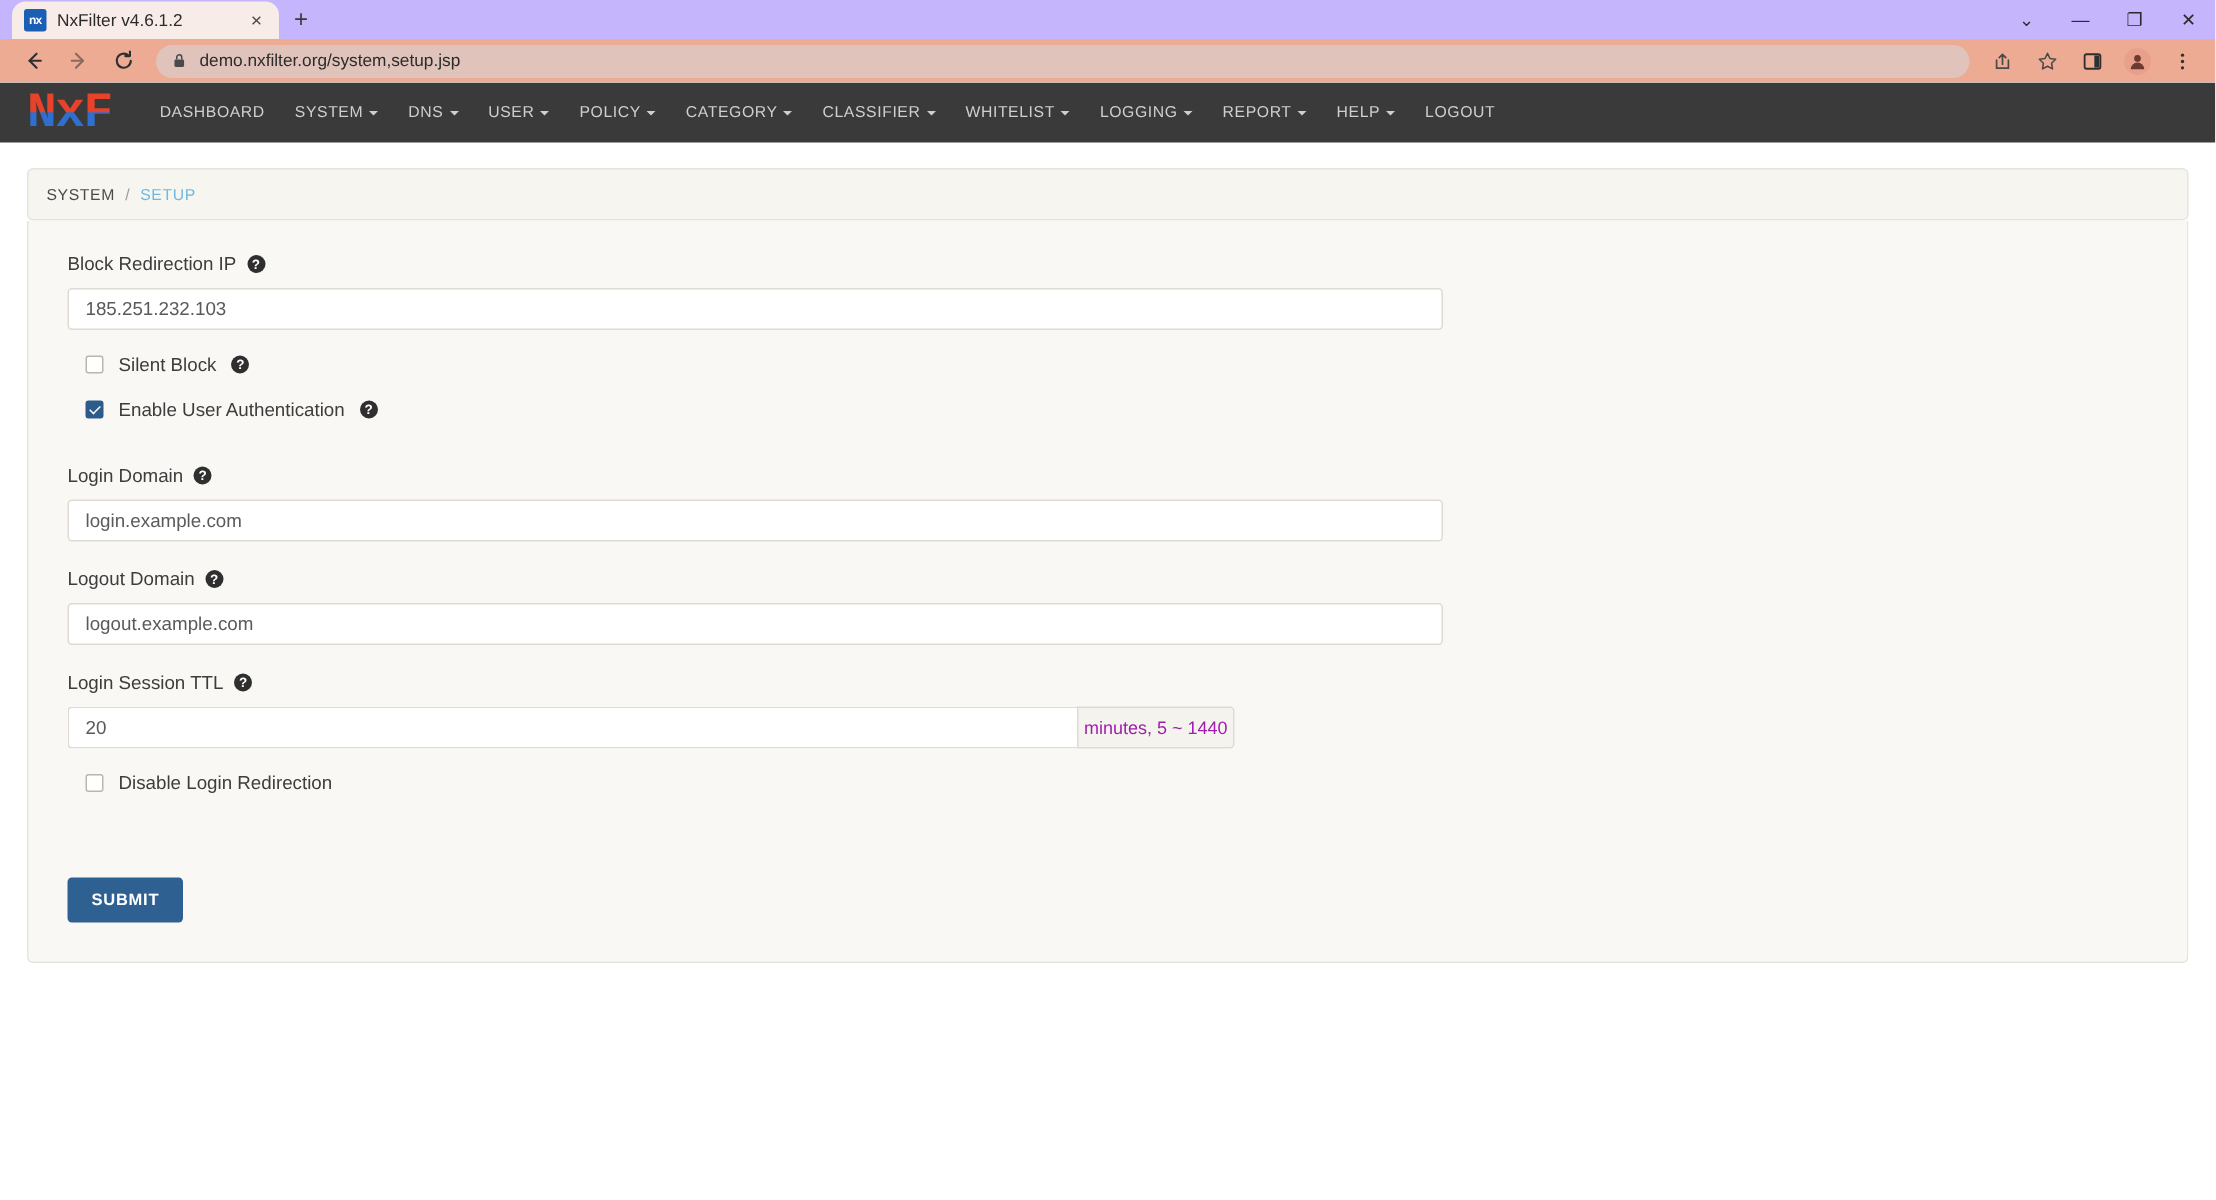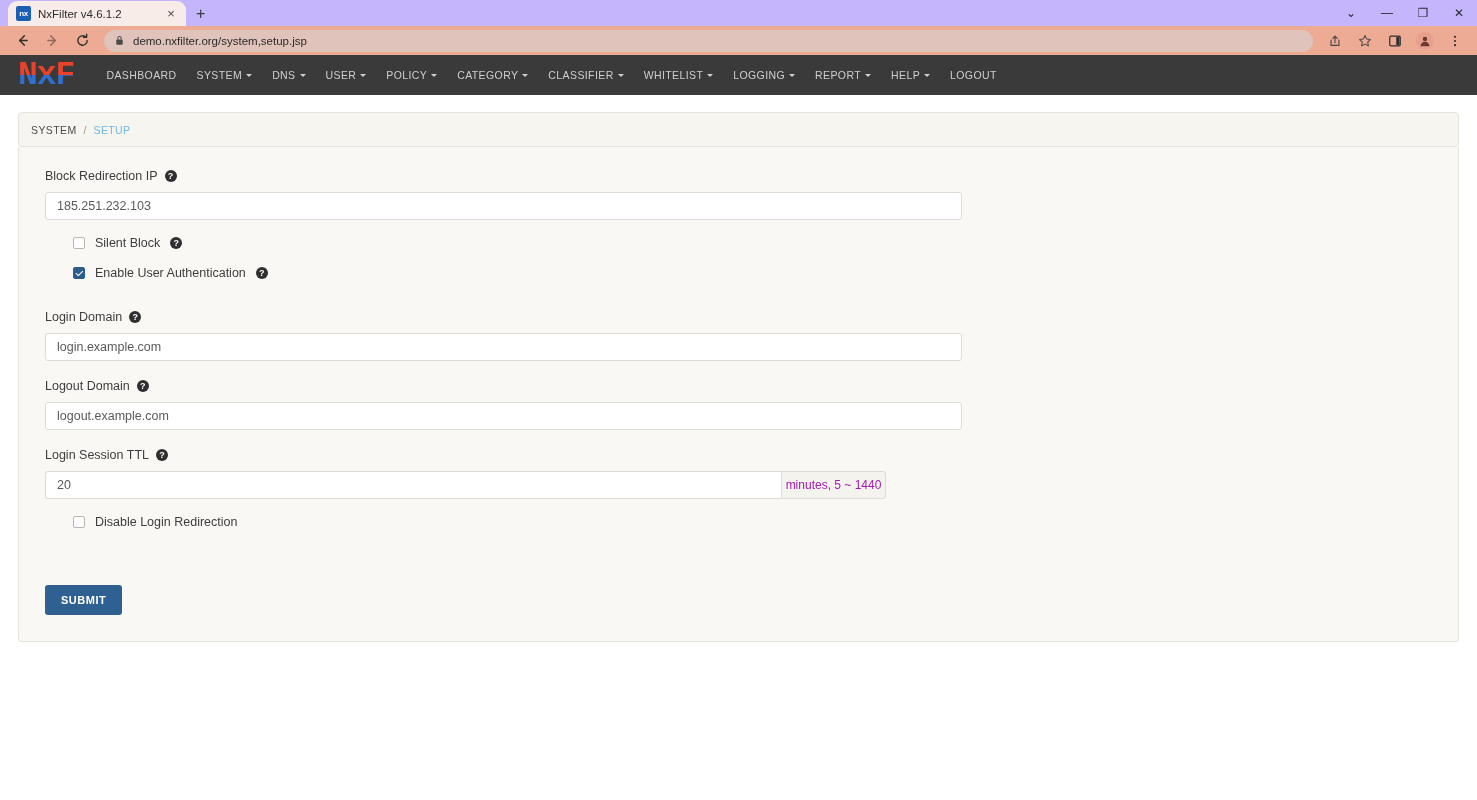--- a/index.html
+++ b/index.html
@@ -135,33 +135,33 @@
     line-height: 1; cursor: pointer; font-family: "Liberation Sans", sans-serif;
   }
   .input {
     width: 917px; height: 28px; background: #ffffff;
     border: 1px solid #dedbd4; border-radius: 3px;
     font-size: 12.5px; color: #5a5a5a; padding: 0 11px;
     display: flex; align-items: center; outline: none;
     font-family: "Liberation Sans", sans-serif;
   }
 
-  .checkrow { display: flex; align-items: center; gap: 10px; margin: 16px 16px; padding-left: 12px; }
+  .checkrow { display: flex; align-items: center; gap: 10px; margin: 16px 0; padding-left: 12px; }
   .cb { width: 12px; height: 12px; border: 1px solid #b9b6ae; border-radius: 2px;
         background: #ffffff; cursor: pointer; flex: 0 0 12px; }
   .cb.checked { background: #2b5c8a; border-color: #2b5c8a;
                 display: flex; align-items: center; justify-content: center; }
   .cb.checked::after {
     content: ""; width: 3px; height: 6px; border: solid #ffffff;
     border-width: 0 1.5px 1.5px 0; transform: rotate(45deg) translate(-0.5px,-1px);
   }
   .cb-label { font-size: 12.5px; color: #3d3d3d; }
 
   .inputgroup { display: flex; width: 917px; }
-  .inputgroup .input { width: 736px; border-radius: 3px 0 0 3px; border-right: none; }
+  .inputgroup .input { width: 673px; border-radius: 3px 0 0 3px; border-right: none; }
   .addon {
     width: 105px; height: 28px; background: #f5f3ee;
     border: 1px solid #dedbd4; border-radius: 0 3px 3px 0;
     font-size: 12px; color: #a21caf;
     display: flex; align-items: center; justify-content: center;
   }
 
   .submit {
     margin-top: 40px; background: #2f6092; color: #ffffff;
     font-size: 11px; letter-spacing: 0.5px; font-weight: bold;

